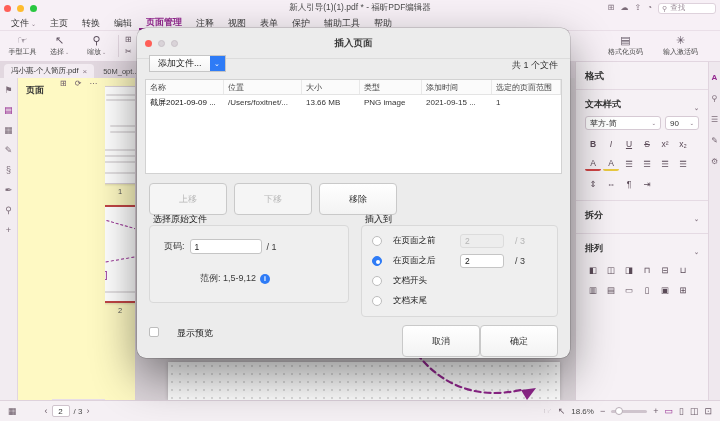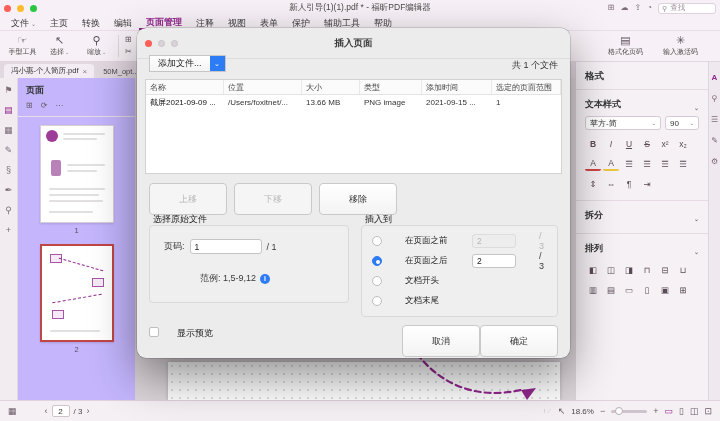--- a/index.html
+++ b/index.html
@@ -46,21 +46,21 @@
 .dtab.active{background:#f3ecf2;border-radius:4px 4px 0 0;color:#333}
 .dtab .x{font-size:8px;color:#8a7a87}
 .content{flex:1;display:flex;min-height:0}
 
 
 .left-rail{width:18px;background:#f2ecf1;border-right:1px solid #e2d6e0;display:flex;flex-direction:column;align-items:center;padding-top:8px;gap:11px}
 .rail-ic{font-size:9px;line-height:9px;color:#7c6c79}
 .rail-ic.active{color:#93278f}
 
 
-.pages-panel{width:118px;background:#c4b5fd;border-right:1px solid #ddd2da;display:flex;flex-direction:column}
+.pages-panel{width:118px;background:#fef9c3;border-right:1px solid #ddd2da;display:flex;flex-direction:row}
 .pp-title{font-size:9px;font-weight:bold;color:#333;padding:6px 8px 3px}
 .pp-tools{display:flex;gap:8px;padding:2px 8px 6px;border-bottom:1px solid #e8dee6}
 .pp-ic{font-size:8px;color:#6a5a67;line-height:1}
 .thumbs{flex:1;padding-top:8px;display:flex;flex-direction:column;align-items:center;overflow:hidden}
 .thumb{width:74px;height:98px;background:#fff;border:1px solid #d8cfd6;box-shadow:0 1px 2px rgba(0,0,0,.12);position:relative}
 .thumb.selected{border:2px solid #c04545}
 .thumb-label{font-size:7.5px;color:#555;margin:3px 0 9px;text-align:center}
 .d-circle{position:absolute;top:4px;left:5px;width:12px;height:12px;border-radius:50%;background:#93278f;opacity:.9}
 .d-fig{position:absolute;top:34px;left:10px;width:10px;height:16px;background:#9a4d9a;opacity:.7;border-radius:2px}
 .d-ln{position:absolute;height:2px;background:#e3e0e2;border-radius:1px}
@@ -131,21 +131,21 @@
 .ins{left:224px;top:197px;width:197px;height:92px}
 .src-row1{position:absolute;left:14px;top:13px;display:flex;align-items:center;gap:5px}
 .src-row2{position:absolute;left:50px;top:46px;display:flex;align-items:center;gap:4px}
 .tinput{height:15px;background:#fff;border:1px solid #c5c5c5;border-radius:3px;font-size:8.5px;color:#222;padding:0 4px;font-family:"Liberation Sans",sans-serif}
 .tinput.w72{width:72px}
 .tinput.w44{width:44px;height:14px}
 .tinput:disabled{background:#ededed;color:#b5b5b5;border-color:#dcdcdc}
 .muted{color:#b5b5b5}
 .info-ic{width:10px;height:10px;border-radius:50%;background:#2e7bf6;color:#fff;font-size:7px;display:flex;align-items:center;justify-content:center;font-weight:bold}
 .ins-rows{position:absolute;left:0;right:0;top:0;bottom:0;padding:7px 10px;display:flex;flex-direction:column;justify-content:space-between}
-.ins-row{display:flex;align-items:center;gap:23px;height:16px}
+.ins-row{display:flex;align-items:center;gap:11px;height:16px}
 .radio{width:10px;height:10px;border-radius:50%;background:#fff;border:1px solid #bdbdbd;flex:0 0 auto}
 .radio.checked{background:#2e7bf6;border-color:#2e7bf6;position:relative}
 .radio.checked::after{content:"";position:absolute;left:3px;top:3px;width:4px;height:4px;background:#fff;border-radius:50%}
 .ins-lbl{font-size:8.5px;color:#222;width:56px}
 .preview{position:absolute;left:12px;top:299px;display:flex;align-items:flex-start;gap:18px;font-size:9px;color:#222}
 .checkbox{width:10px;height:10px;background:#fff;border:1px solid #bdbdbd;border-radius:2px}
 .actions{position:absolute;right:12px;top:297px;display:flex;}
 </style>
 </head>
 <body>

